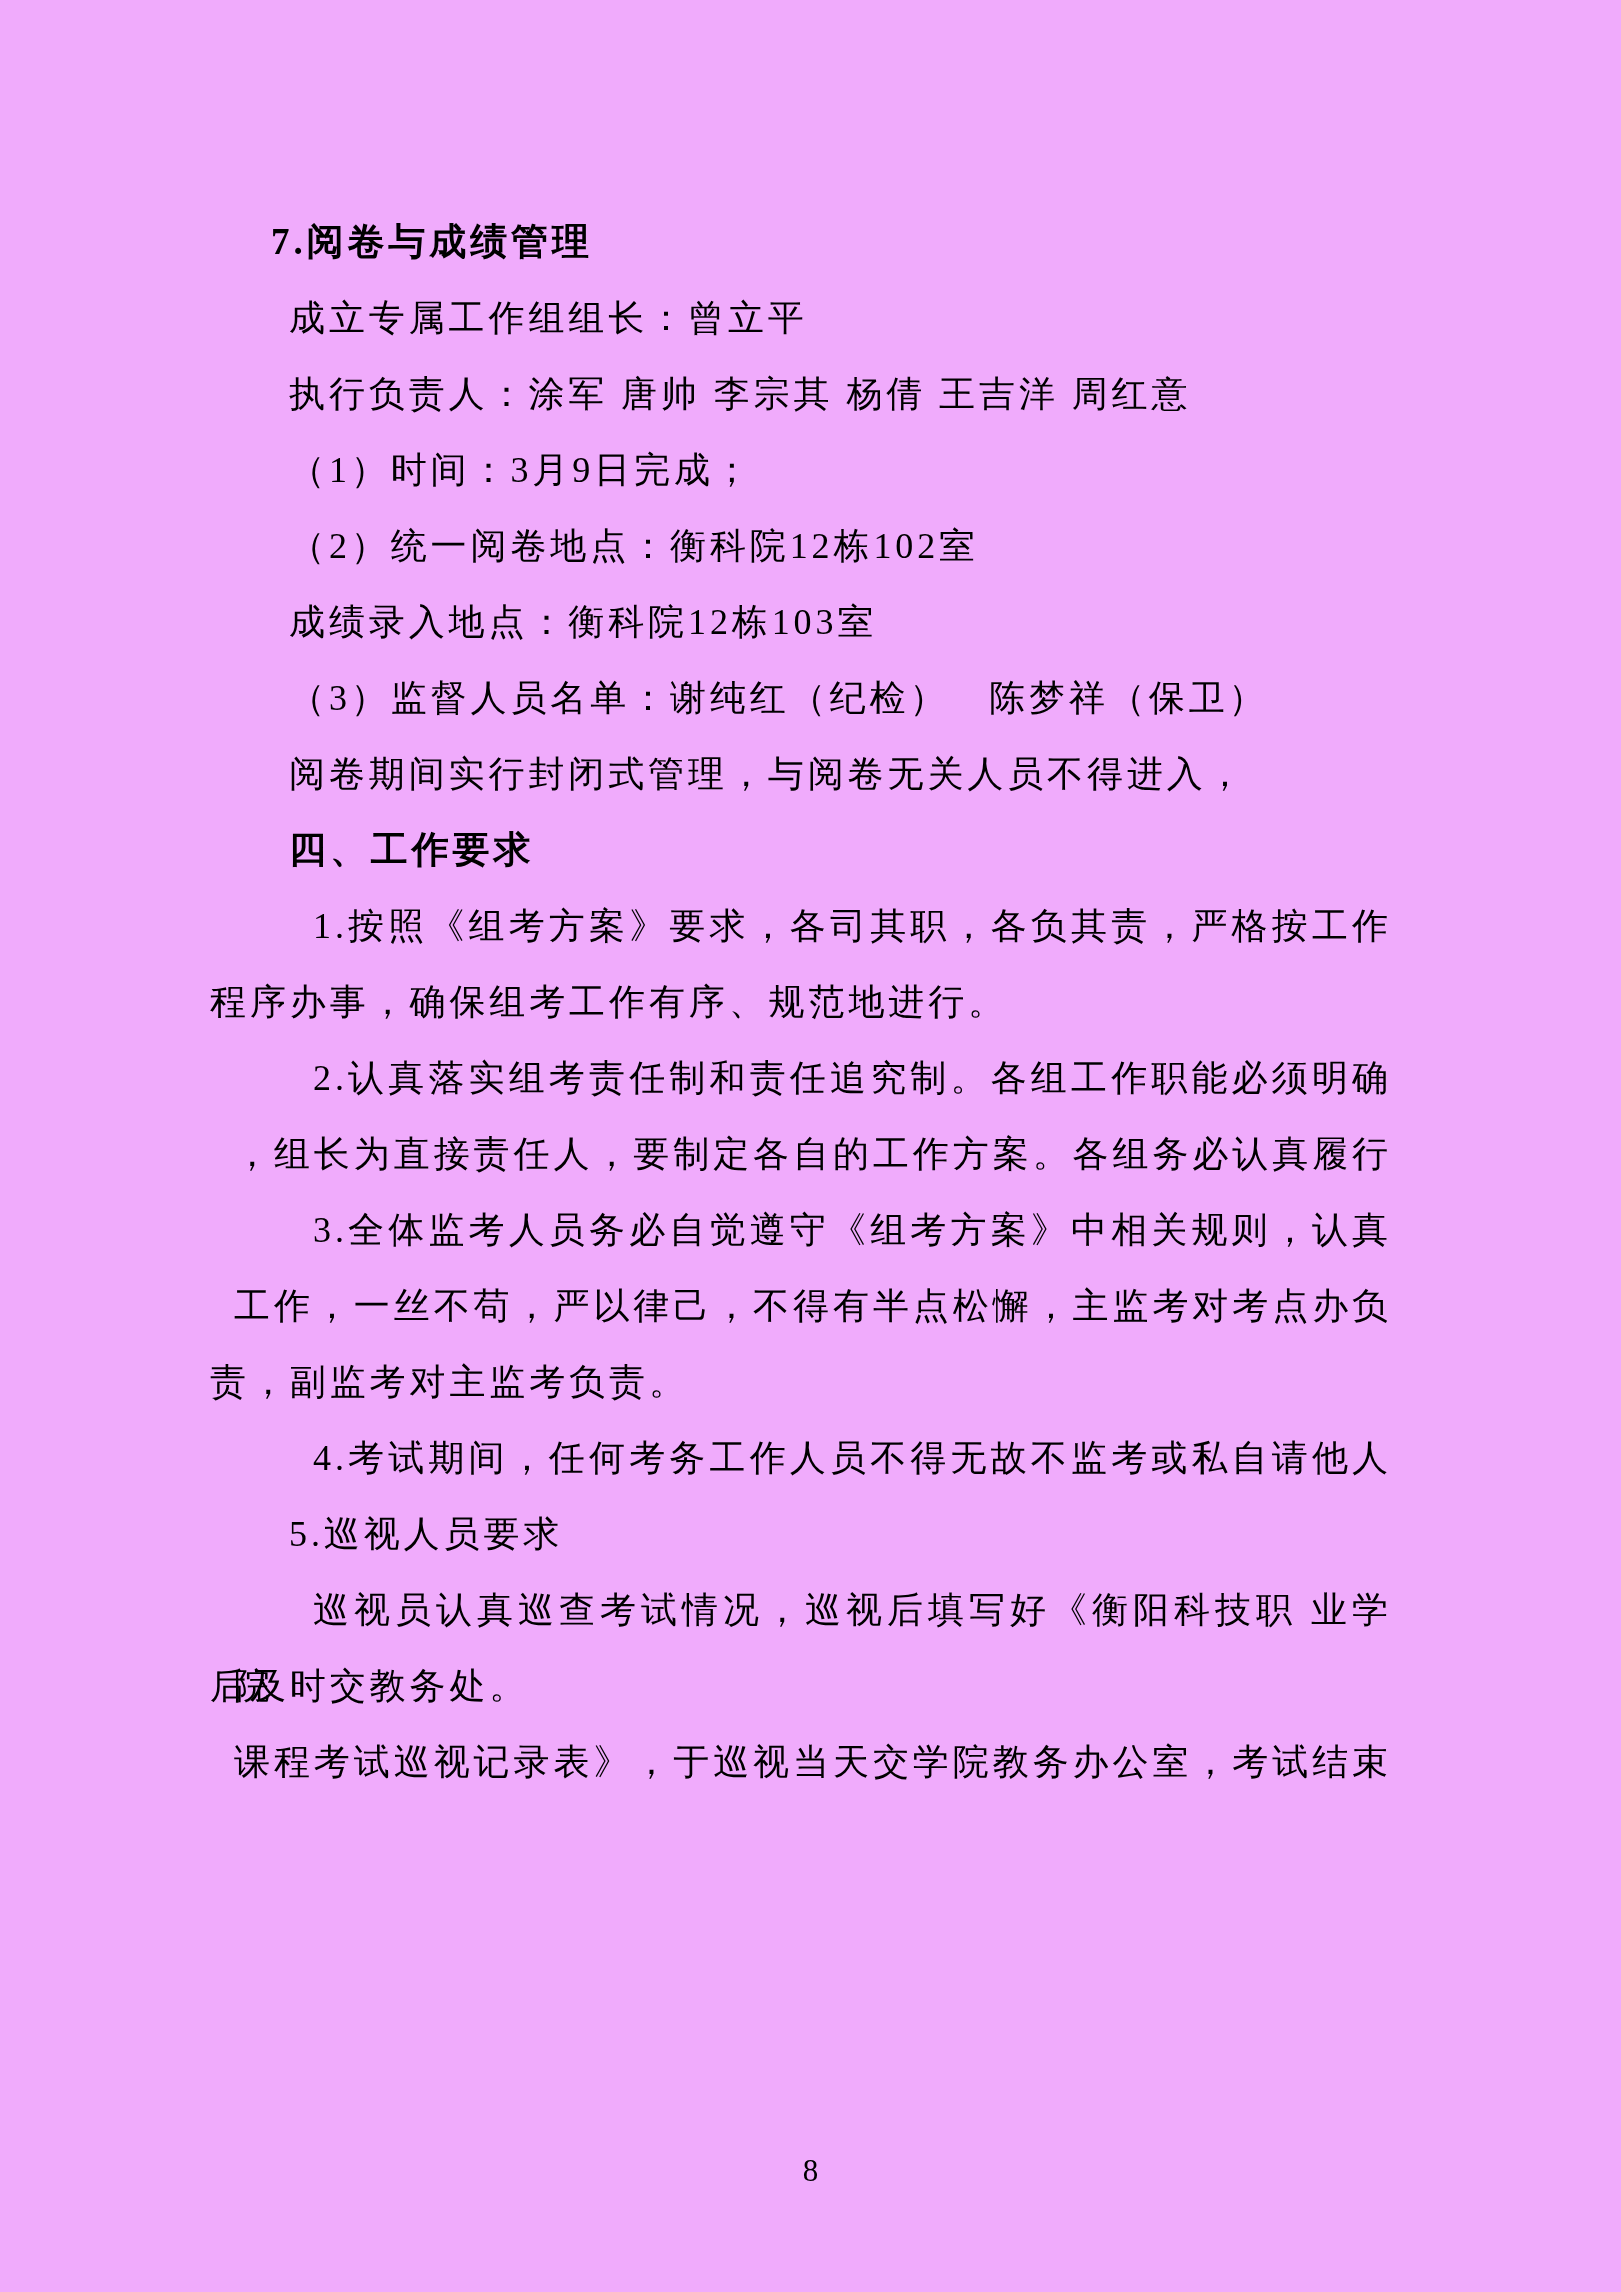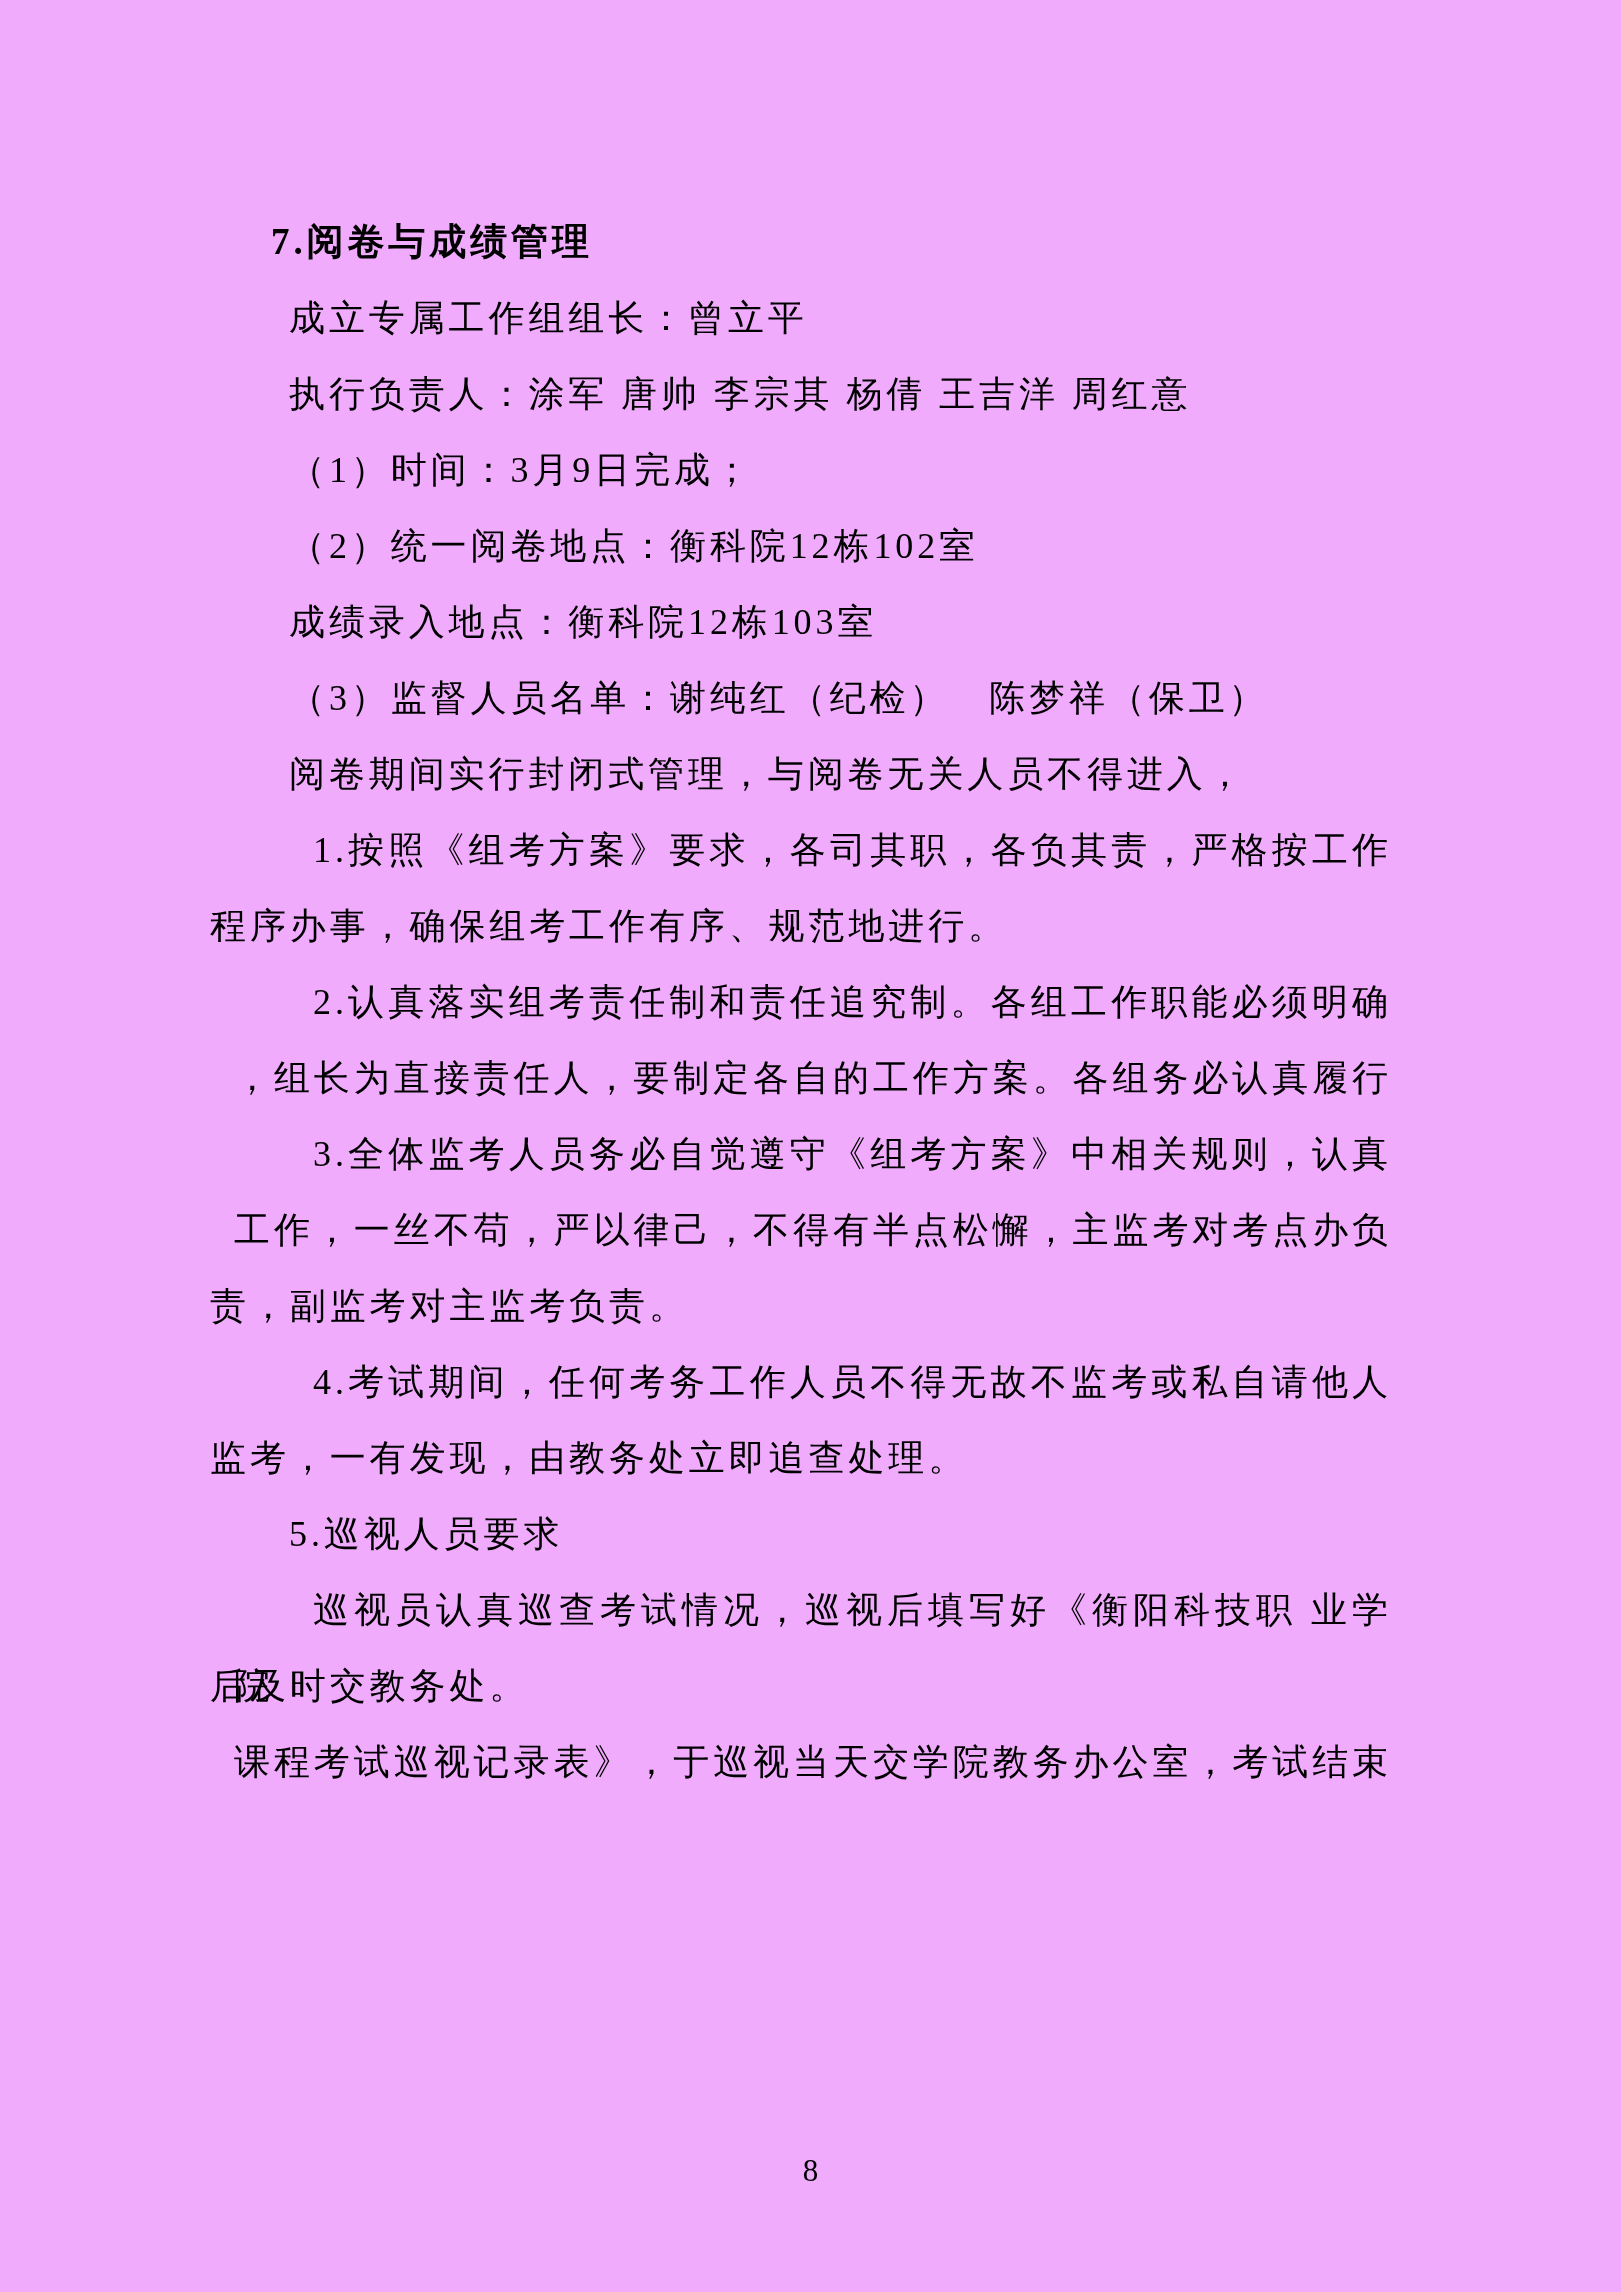--- a/index.html
+++ b/index.html
@@ -56,29 +56,29 @@
 <div class="page">
   <div class="doc-body" id="doc-body">
       <div class="line bold ind-sm">7.阅卷与成绩管理</div>
       <div class="line ind">成立专属工作组组长：曾立平</div>
       <div class="line ind">执行负责人：涂军 唐帅 李宗其 杨倩 王吉洋 周红意</div>
       <div class="line ind">（1）时间：3月9日完成；</div>
       <div class="line ind">（2）统一阅卷地点：衡科院12栋102室</div>
       <div class="line ind">成绩录入地点：衡科院12栋103室</div>
       <div class="line ind">（3）监督人员名单：谢纯红（纪检）　陈梦祥（保卫）</div>
       <div class="line ind">阅卷期间实行封闭式管理，与阅卷无关人员不得进入，</div>
+      <div class="line bold ind">四、工作要求</div>
       <div class="line ind just">1.按照《组考方案》要求，各司其职，各负其责，严格按工作</div>
       <div class="line">程序办事，确保组考工作有序、规范地进行。</div>
       <div class="line ind just">2.认真落实组考责任制和责任追究制。各组工作职能必须明确</div>
       <div class="line just">，组长为直接责任人，要制定各自的工作方案。各组务必认真履行</div>
       <div class="line ind just">3.全体监考人员务必自觉遵守《组考方案》中相关规则，认真</div>
       <div class="line just">工作，一丝不苟，严以律己，不得有半点松懈，主监考对考点办负</div>
       <div class="line">责，副监考对主监考负责。</div>
       <div class="line ind just">4.考试期间，任何考务工作人员不得无故不监考或私自请他人</div>
-      <div class="line">监考，一有发现，由教务处立即追查处理。</div>
       <div class="line ind">5.巡视人员要求</div>
       <div class="line ind just">巡视员认真巡查考试情况，巡视后填写好《衡阳科技职 业学院</div>
       <div class="line">后及时交教务处。</div>
       <div class="line just">课程考试巡视记录表》，于巡视当天交学院教务办公室，考试结束</div>
     </div>
   <div class="page-number">8</div>
 </div>
 
 
 </body></html>

